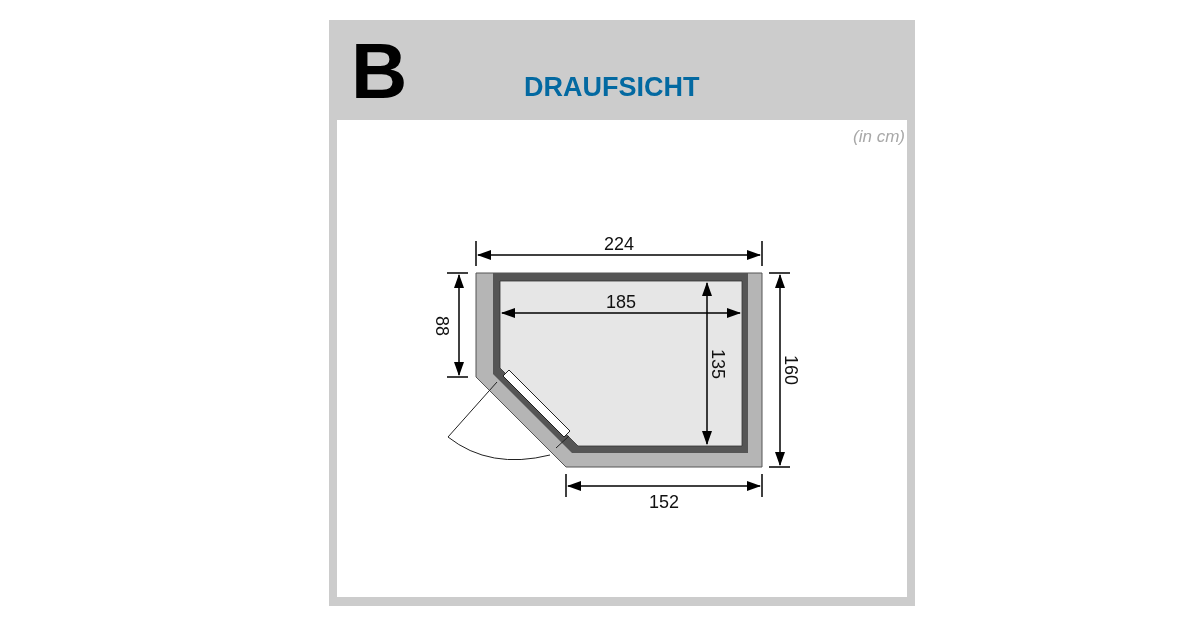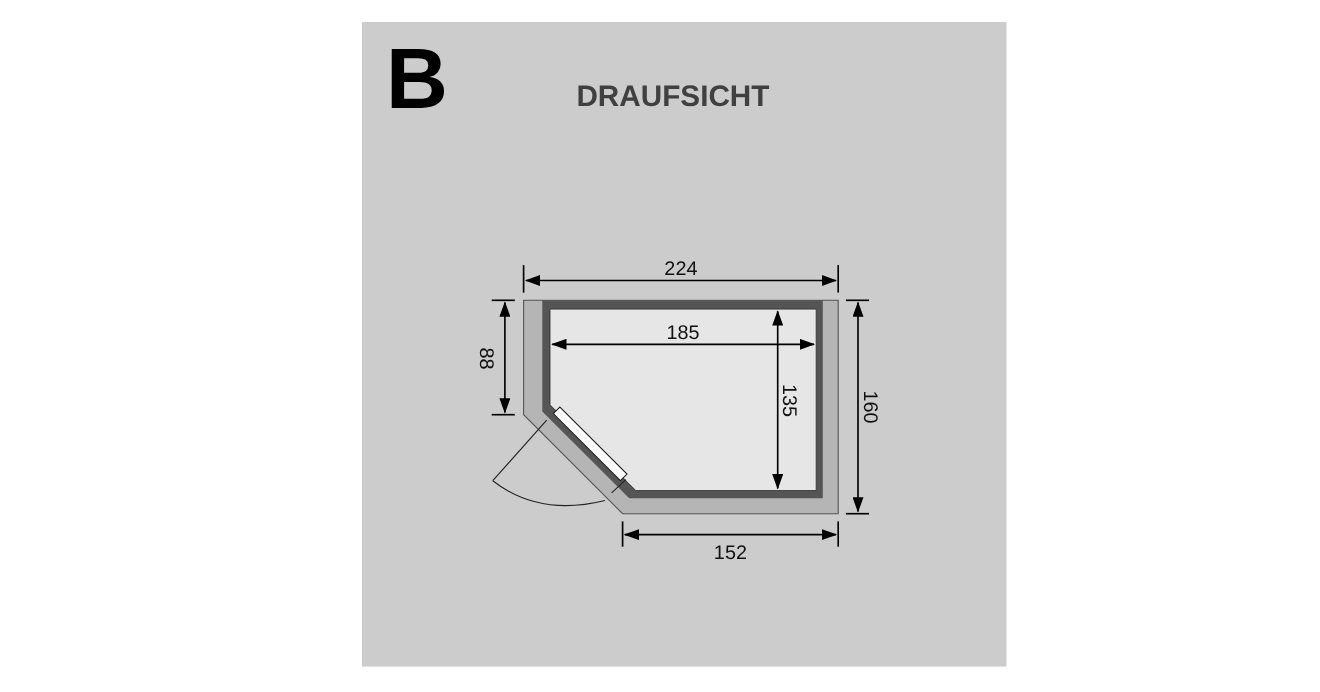--- a/index.html
+++ b/index.html
@@ -13,38 +13,41 @@
   }
   .header {
     position: absolute; left: 0; top: 0; width: 586px; height: 100px;
   }
   .letter {
     position: absolute; left: 22px; top: 12px; font-size: 78px; font-weight: bold;
     color: #000000; line-height: 78px; letter-spacing: -2px;
   }
   .title {
     position: absolute; left: 195px; top: 52px; font-size: 27px; font-weight: bold;
-    color: #404040; line-height: 30px;
+    color: #0369a1; line-height: 30px;
   }
   .panel {
     position: absolute; left: 8px; top: 100px; width: 570px; height: 477px; background: #ffffff;
   }
   .unit {
     position: absolute; right: 2px; top: 7px; font-size: 17px; font-style: italic; color: #a8a8a8;
   }
   svg.plan { position: absolute; left: 0; top: 0; }
   .dimtext { font-family: "Liberation Sans", sans-serif; font-size: 18px; fill: #111; }
 </style>
 </head>
 <body>
 
 <div class="frame">
   <div class="header">
     <div class="letter">B</div>
     <div class="title">DRAUFSICHT</div>
+  </div>
+  <div class="panel">
+    <div class="unit">(in cm)</div>
   </div>
 </div>
 
 <svg class="plan" width="1200" height="629" viewBox="0 0 1200 629">
   <defs>
     <marker id="arr" markerWidth="14" markerHeight="10" refX="13" refY="5" orient="auto" markerUnits="userSpaceOnUse">
       <path d="M0,0 L14,5 L0,10 Z" fill="#000"></path>
     </marker>
     <marker id="arrs" markerWidth="14" markerHeight="10" refX="1" refY="5" orient="auto" markerUnits="userSpaceOnUse">
       <path d="M14,0 L0,5 L14,10 Z" fill="#000"></path>

